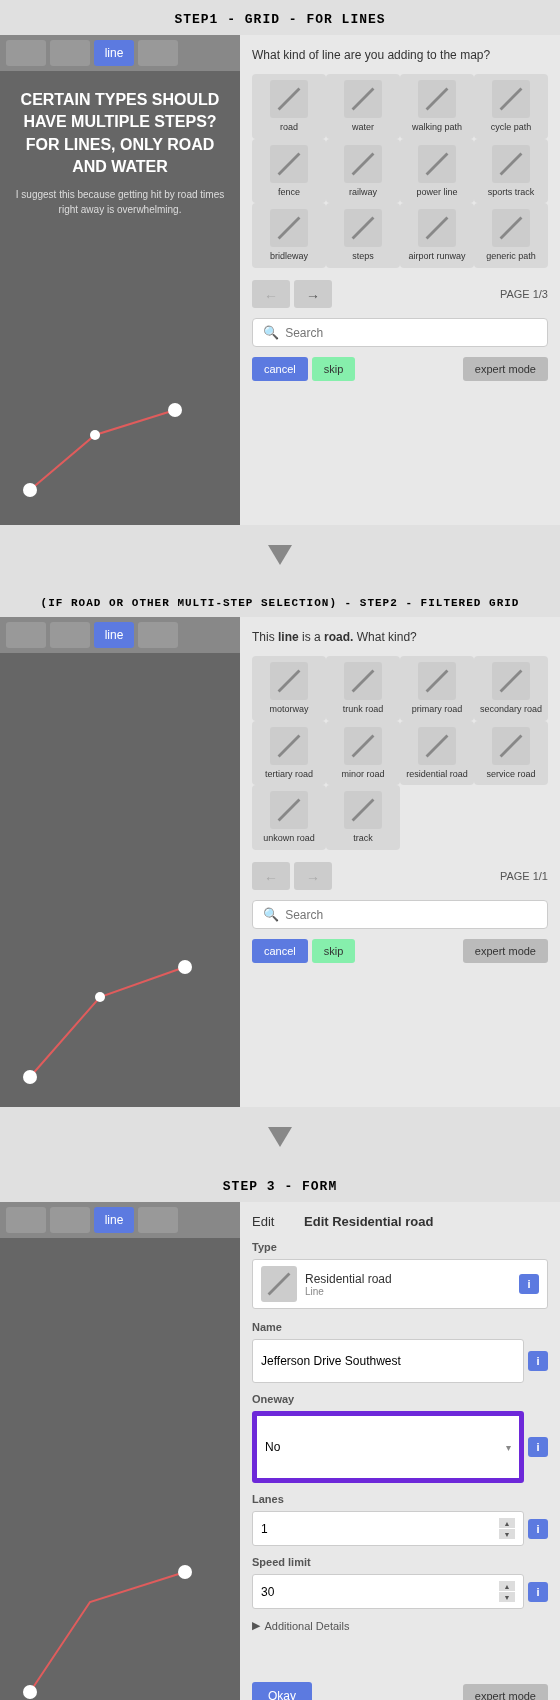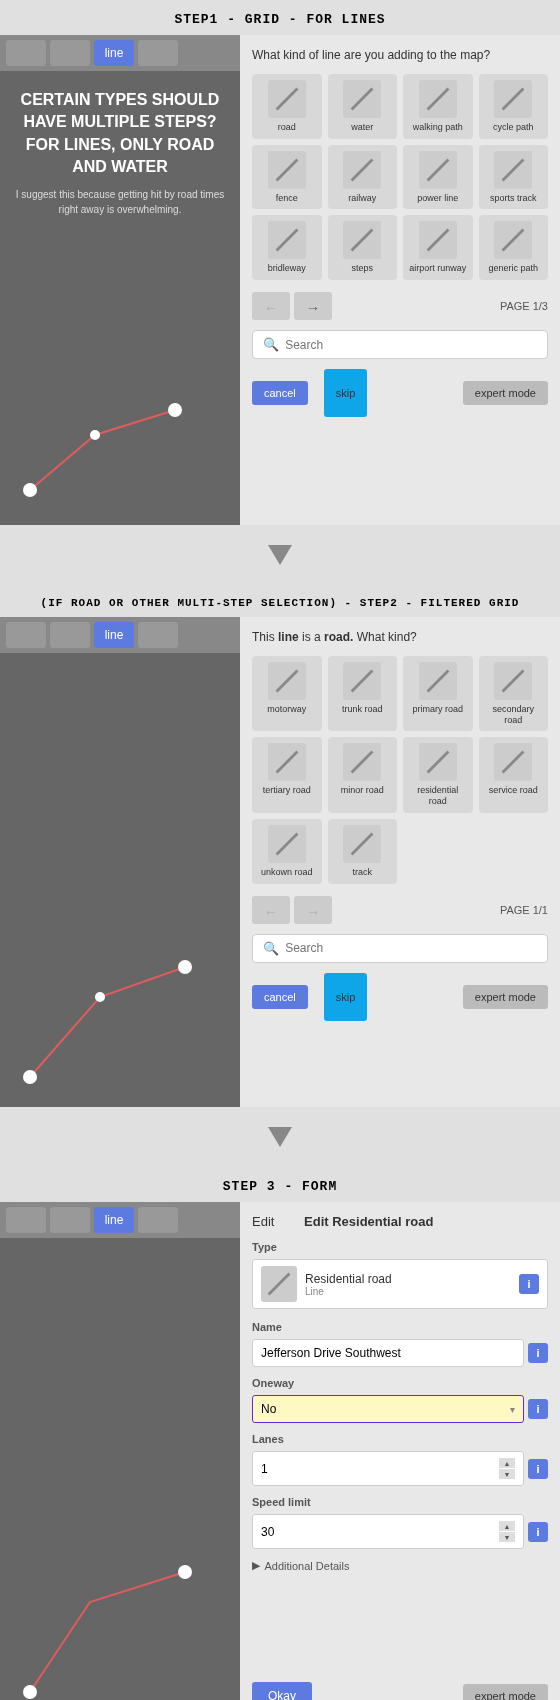--- a/index.html
+++ b/index.html
@@ -103,21 +103,20 @@
       color: #333;
       margin-bottom: 10px;
       line-height: 1.4;
     }
     .grid-question strong { font-weight: bold; }
 
     
     .type-grid {
       display: grid;
       grid-template-columns: repeat(4, 1fr);
-      gap: 6px;
       margin-bottom: 8px;
     }
 
     .type-cell {
       background: #d8d8d8;
       border-radius: 4px;
       padding: 6px 4px;
       display: flex;
       flex-direction: column;
       align-items: center;
@@ -191,38 +190,38 @@
       outline: none;
       font-size: 12px;
       flex: 1;
       color: #c2410c;
     }
 
     
     .bottom-buttons {
       display: flex;
       align-items: center;
-      gap: 16px;
+      gap: 4px;
       margin-top: 4px;
     }
     .btn-cancel {
       background: #5c7ae0;
       color: white;
       border: none;
       border-radius: 3px;
       padding: 6px 12px;
       font-size: 11px;
       cursor: pointer;
     }
     .btn-skip {
-      background: #0ea5e9;
+      background: #86efac;
       color: #333;
       border: none;
       border-radius: 3px;
-      padding: 18px 12px;
+      padding: 6px 12px;
       font-size: 11px;
       cursor: pointer;
     }
     .btn-expert {
       margin-left: auto;
       background: #bbb;
       color: #333;
       border: none;
       border-radius: 3px;
       padding: 6px 12px;
@@ -314,24 +313,24 @@
       outline: none;
     }
     .field-row {
       display: flex;
       align-items: center;
       gap: 4px;
     }
 
     .select-field {
       flex: 1;
-      border: 1px solid #6d28d9;
-      border-radius: 3px;
-      background: #fef9c3;
-      padding: 6px 8px;
+      border: 5px solid #6d28d9;
+      border-radius: 3px;
+      background: #ffffff;
+      padding: 24px 8px;
       font-size: 12px;
       display: flex;
       align-items: center;
       justify-content: space-between;
     }
     .select-field .chevron { color: #888; font-size: 10px; }
 
     .stepper-field {
       flex: 1;
       border: 1px solid #ccc;
@@ -738,21 +737,21 @@
       <div class="type-row-text">
         <div class="name">Residential road</div>
         <div class="sub">Line</div>
       </div>
       <div class="info-btn">i</div>
     </div>
 
     <div class="form-field">
       <div class="form-section-label">Name</div>
       <div class="field-row">
-        <input type="text" style="flex: 1 1 0%; border: 1px solid rgb(204, 204, 204); border-radius: 3px; padding: 6px 8px; font-size: 12px; outline: none;" value="Jefferson Drive Southwest">
+        <input type="text" style="flex: 1 1 0%; border: 1px solid rgb(204, 204, 204); border-radius: 3px; padding: 14px 8px; font-size: 12px; outline: none;" value="Jefferson Drive Southwest">
         <div class="info-btn">i</div>
       </div>
     </div>
 
     <div class="form-field">
       <div class="form-section-label">Oneway</div>
       <div class="field-row">
         <div class="select-field">
           <span>No</span>
           <span class="chevron">▾</span>

